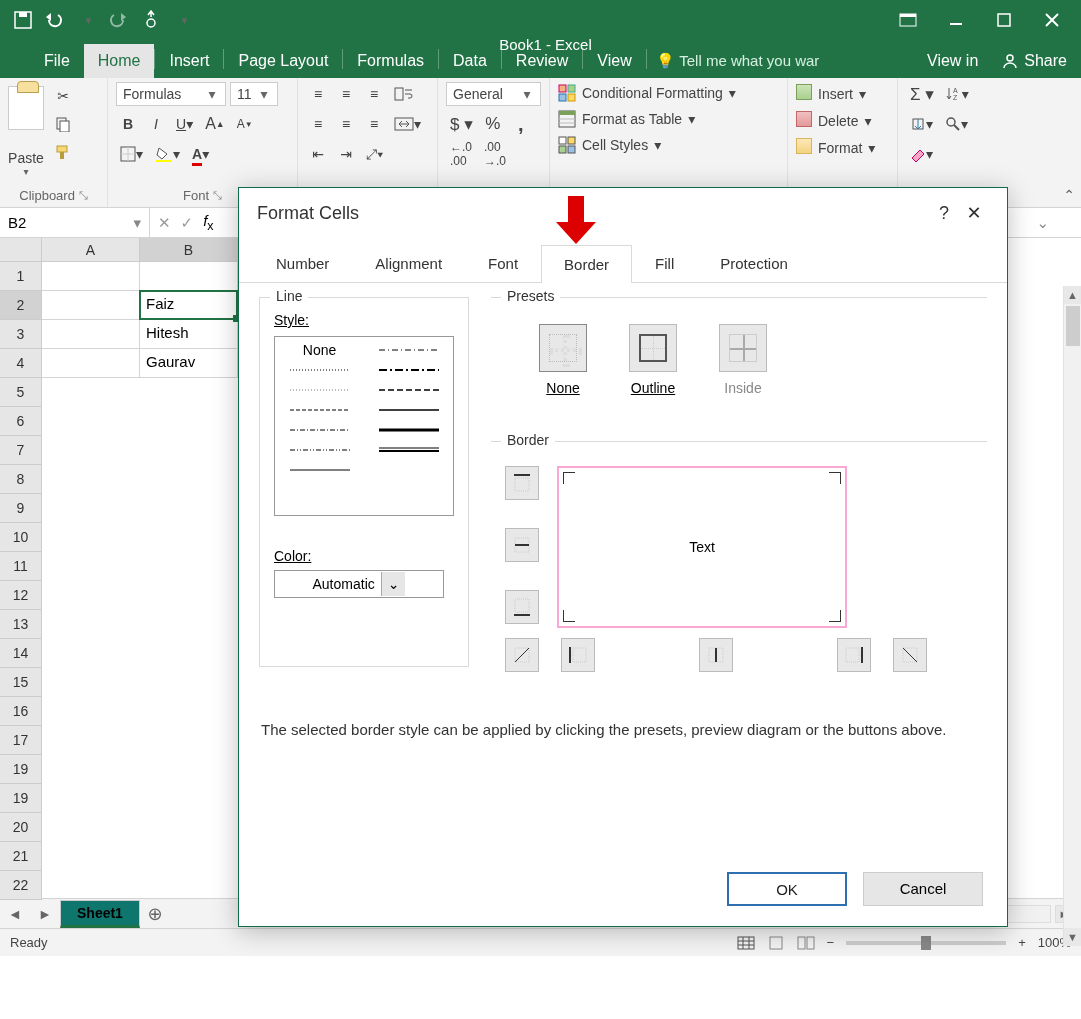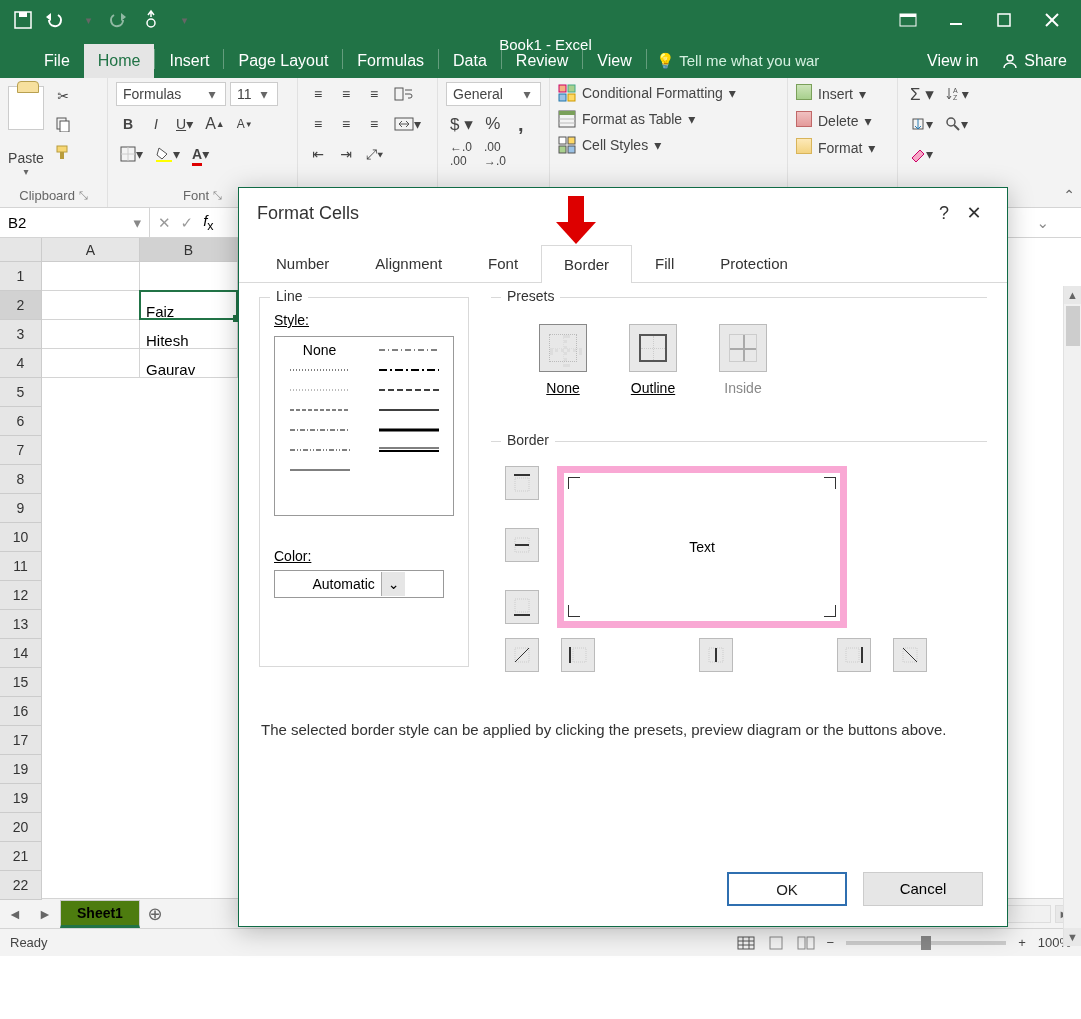--- a/index.html
+++ b/index.html
@@ -43,27 +43,27 @@
 
 .grid-area { display: flex; height: 660px; position: relative; }
 .colheads { display: flex; position: absolute; left: 0; top: 0; height: 24px; }
 .rowheads { position: absolute; left: 0; top: 24px; width: 42px; }
 .corner { width: 42px; height: 24px; background: #e6e6e6; border-right: 1px solid #ccc; border-bottom: 1px solid #ccc; }
 .ch { height: 24px; border-right: 1px solid #ccc; border-bottom: 1px solid #ccc; background: #e6e6e6; text-align: center; line-height: 24px; font-size: 14px; color: #333; }
 .chA { width: 98px; } .chB { width: 98px; }
 .rh { height: 29px; width: 42px; border-right: 1px solid #ccc; border-bottom: 1px solid #ccc; background: #e6e6e6; text-align: center; line-height: 29px; font-size: 14px; color: #333; }
 .rh.sel, .ch.sel { background: #d2d2d2; }
 .cells { position: absolute; left: 42px; top: 24px; }
-.cell { border-right: 1px solid #d4d4d4; border-bottom: 1px solid #d4d4d4; position: absolute; font-size: 15px; padding: 12px 6px; }
+.cell { border-right: 1px solid #d4d4d4; border-bottom: 1px solid #d4d4d4; position: absolute; font-size: 15px; padding: 4px 6px; }
 .sel-cell { position: absolute; border: 2px solid #217346; }
 .sel-cell::after { content: ""; position: absolute; right: -4px; bottom: -4px; width: 7px; height: 7px; background: #217346; }
 
 .sheet-tabs { height: 30px; border-top: 1px solid #d4d4d4; display: flex; align-items: center; font-size: 14px; background: #f3f3f3; }
 .sheet-tabs .navbtn { width: 30px; text-align: center; color: #666; }
-.sheet-tabs .stab { border: 1px solid #ccc; border-bottom: 3px solid #217346; padding: 4px 16px; background: #4d7c0f; font-weight: 600; }
+.sheet-tabs .stab { border: 1px solid #ccc; border-bottom: 3px solid #217346; padding: 4px 16px; background: #0f766e; font-weight: 600; }
 .sheet-tabs .plus { width: 30px; text-align: center; color: #666; font-size: 18px; }
 .sheet-tabs .hscroll { flex: 1; display: flex; align-items: center; padding: 0 8px; gap: 4px; justify-content: flex-end; }
 .hscroll .track { flex: 1; max-width: 380px; height: 18px; background: #f1f1f1; border: 1px solid #ddd; position: relative; }
 .hscroll .thumb { position: absolute; left: 0; top: 0; width: 60px; height: 100%; background: #cdcdcd; }
 .hscroll .arr { width: 18px; height: 18px; background: #e8e8e8; border: 1px solid #ddd; text-align: center; line-height: 16px; font-size: 11px; color: #666; }
 
 .statusbar { height: 28px; background: #f3f3f3; border-top: 1px solid #d4d4d4; display: flex; align-items: center; font-size: 13px; color: #444; padding: 0 10px; gap: 12px; }
 .statusbar .spacer { flex: 1; }
 .zoomslider { width: 160px; height: 4px; background: #ccc; position: relative; }
 .zoomslider .zthumb { position: absolute; left: 75px; top: -5px; width: 10px; height: 14px; background: #888; }
@@ -95,21 +95,21 @@
 .pgrid.inside { border: 1px solid #ccc; }
 .pgrid.inside::before { content:""; position:absolute; left:50%; top:0; height:100%; border-left:2px solid #aaa; }
 .pgrid.inside::after { content:""; position:absolute; top:50%; left:0; width:100%; border-top:2px solid #aaa; }
 .pgrid.outline::before, .pgrid.outline::after { content:""; position: absolute; }
 .pgrid.outline::before { left: 50%; top: 0; height: 100%; border-left: 1px dotted #ccc; }
 .pgrid.outline::after { top: 50%; left: 0; width: 100%; border-top: 1px dotted #ccc; }
 .border-section { margin-top: 14px; }
 .border-ctrl { display: flex; margin-top: 10px; }
 .bbtns { display: flex; flex-direction: column; gap: 28px; align-items: center; }
 .bbtn { width: 34px; height: 34px; background: #e8e8e8; border: 1px solid #bbb; display: flex; align-items: center; justify-content: center; }
-.preview { border: 7px solid #f9a8d4; width: 290px; height: 162px; margin-left: 18px; position: relative; display: flex; align-items: center; justify-content: center; }
+.preview { border: 2px solid #f9a8d4; width: 290px; height: 162px; margin-left: 18px; position: relative; display: flex; align-items: center; justify-content: center; }
 .preview .corner-tick { position: absolute; width: 12px; height: 12px; }
 .preview .ct-tl { top: 4px; left: 4px; border-left: 1px solid #333; border-top: 1px solid #333; }
 .preview .ct-tr { top: 4px; right: 4px; border-right: 1px solid #333; border-top: 1px solid #333; }
 .preview .ct-bl { bottom: 4px; left: 4px; border-left: 1px solid #333; border-bottom: 1px solid #333; }
 .preview .ct-br { bottom: 4px; right: 4px; border-right: 1px solid #333; border-bottom: 1px solid #333; }
 .diag-row { display: flex; gap: 22px; margin: 10px 0 0 0; }
 .hint { margin-top: 40px; color: #333; font-size: 15px; }
 .redhint { margin-top: 30px; text-align: center; color: #d00; font-size: 19px; font-weight: 700; }
 .dlg-buttons { display: flex; justify-content: flex-end; gap: 16px; padding: 16px 24px 20px; }
 .dlg-buttons .btn { width: 120px; height: 34px; text-align: center; line-height: 32px; font-size: 15px; }

